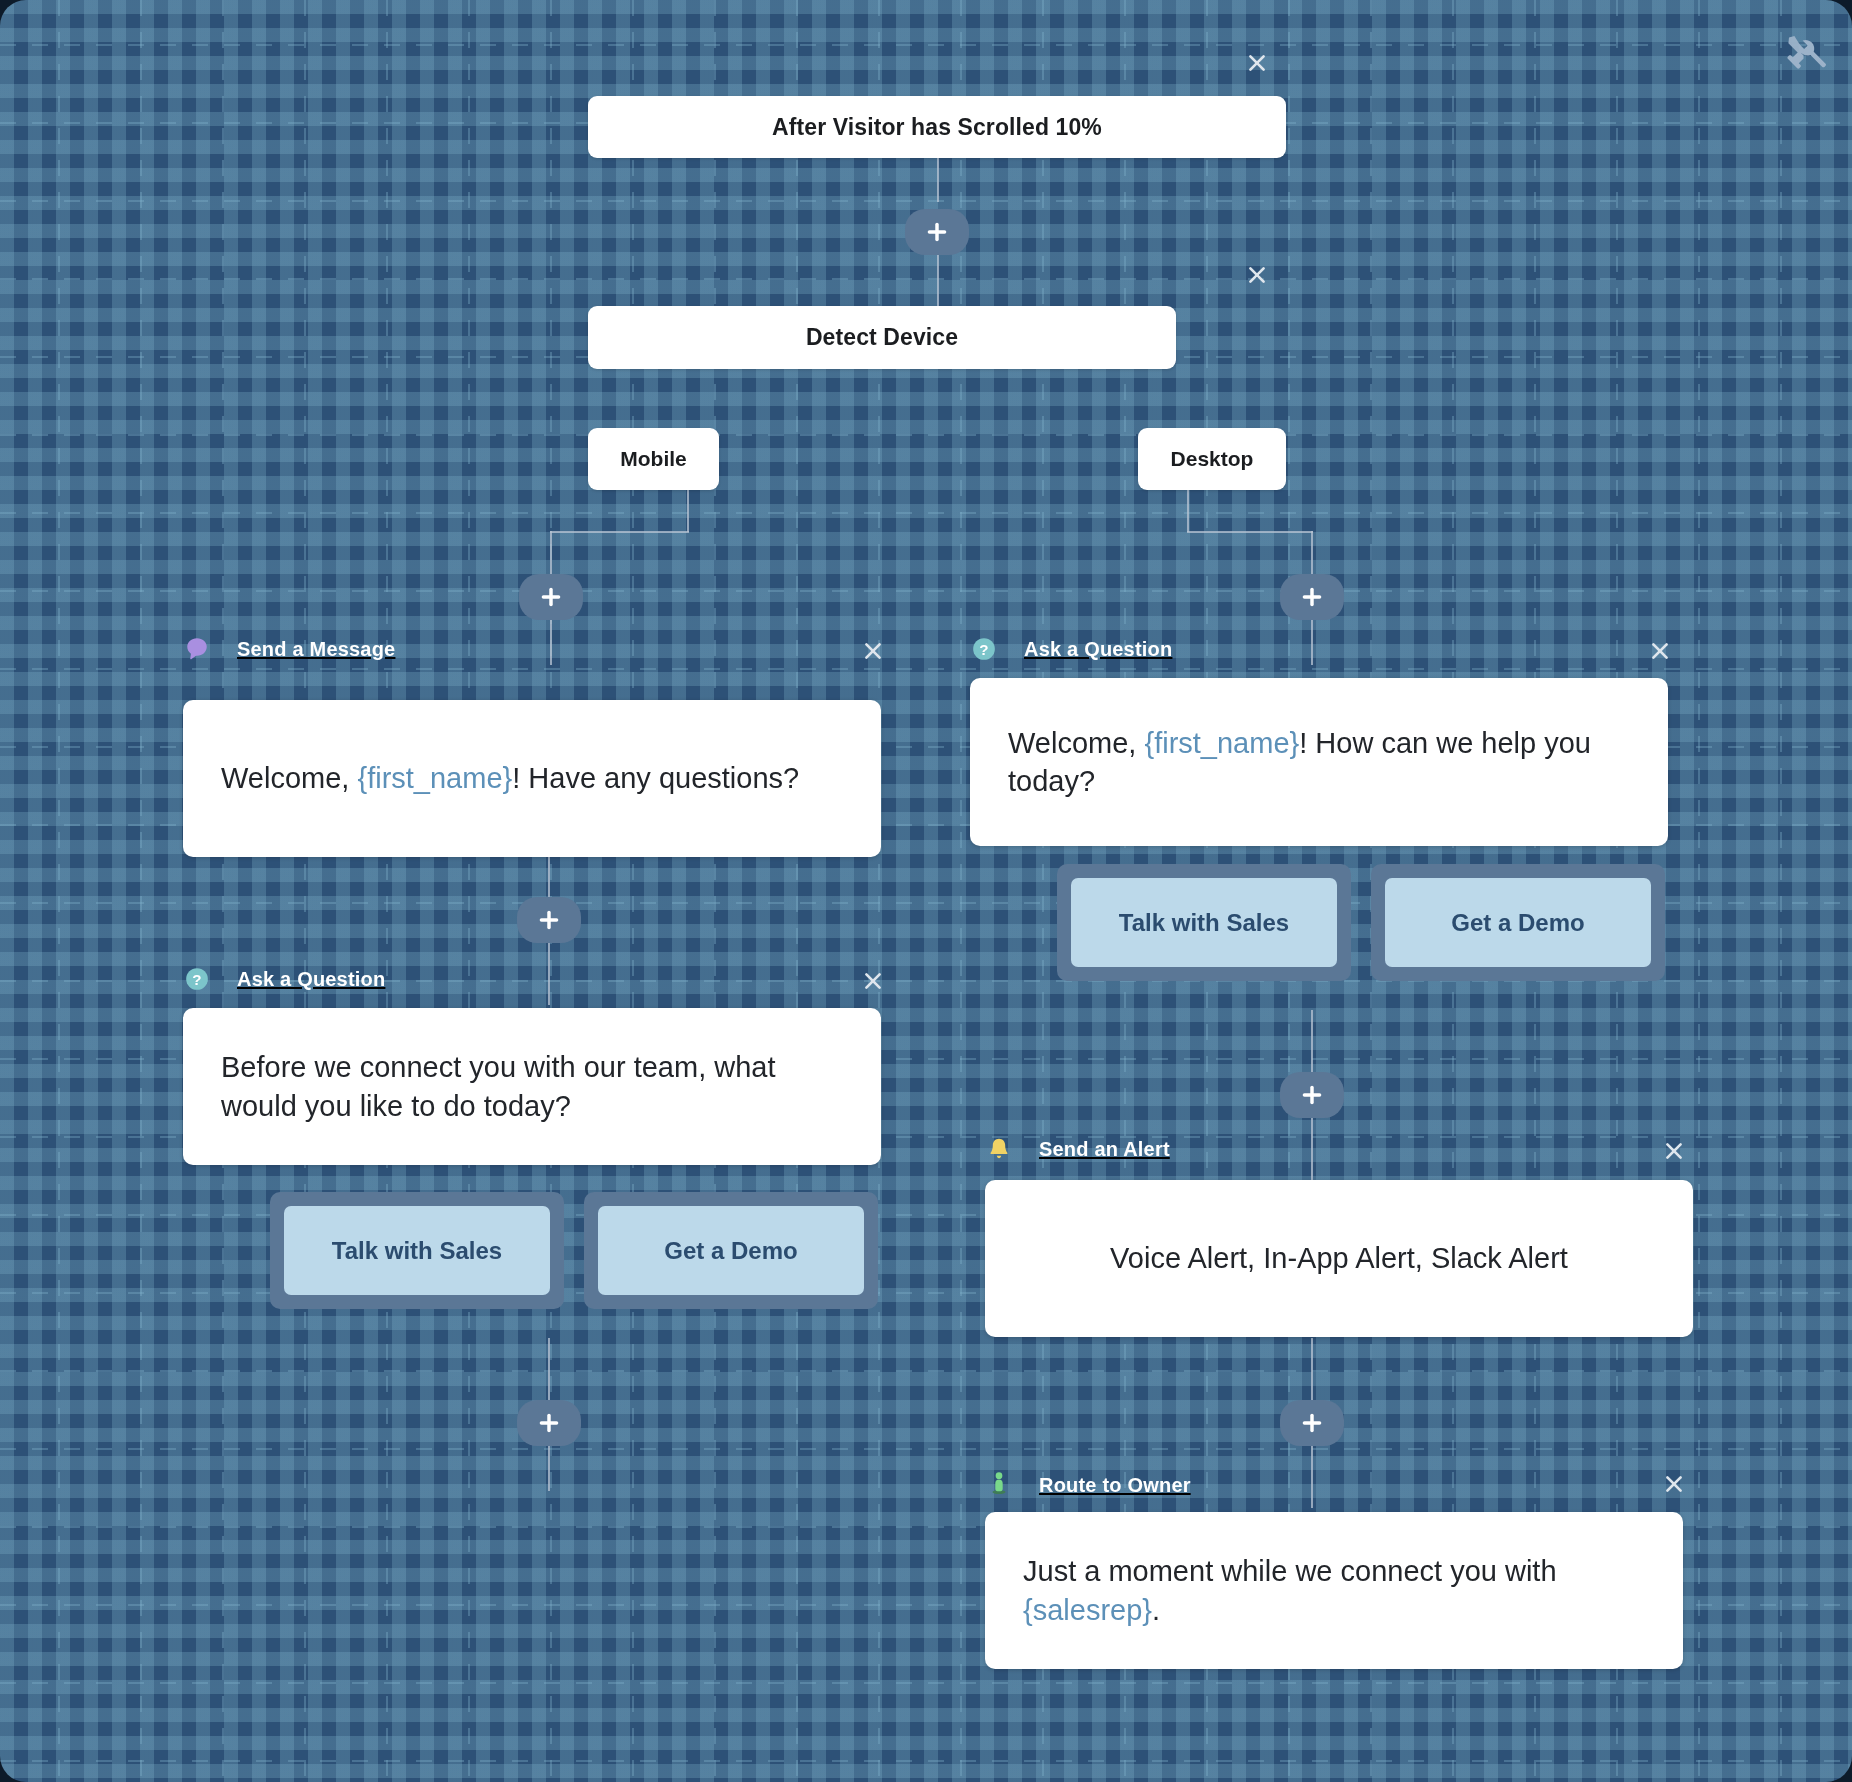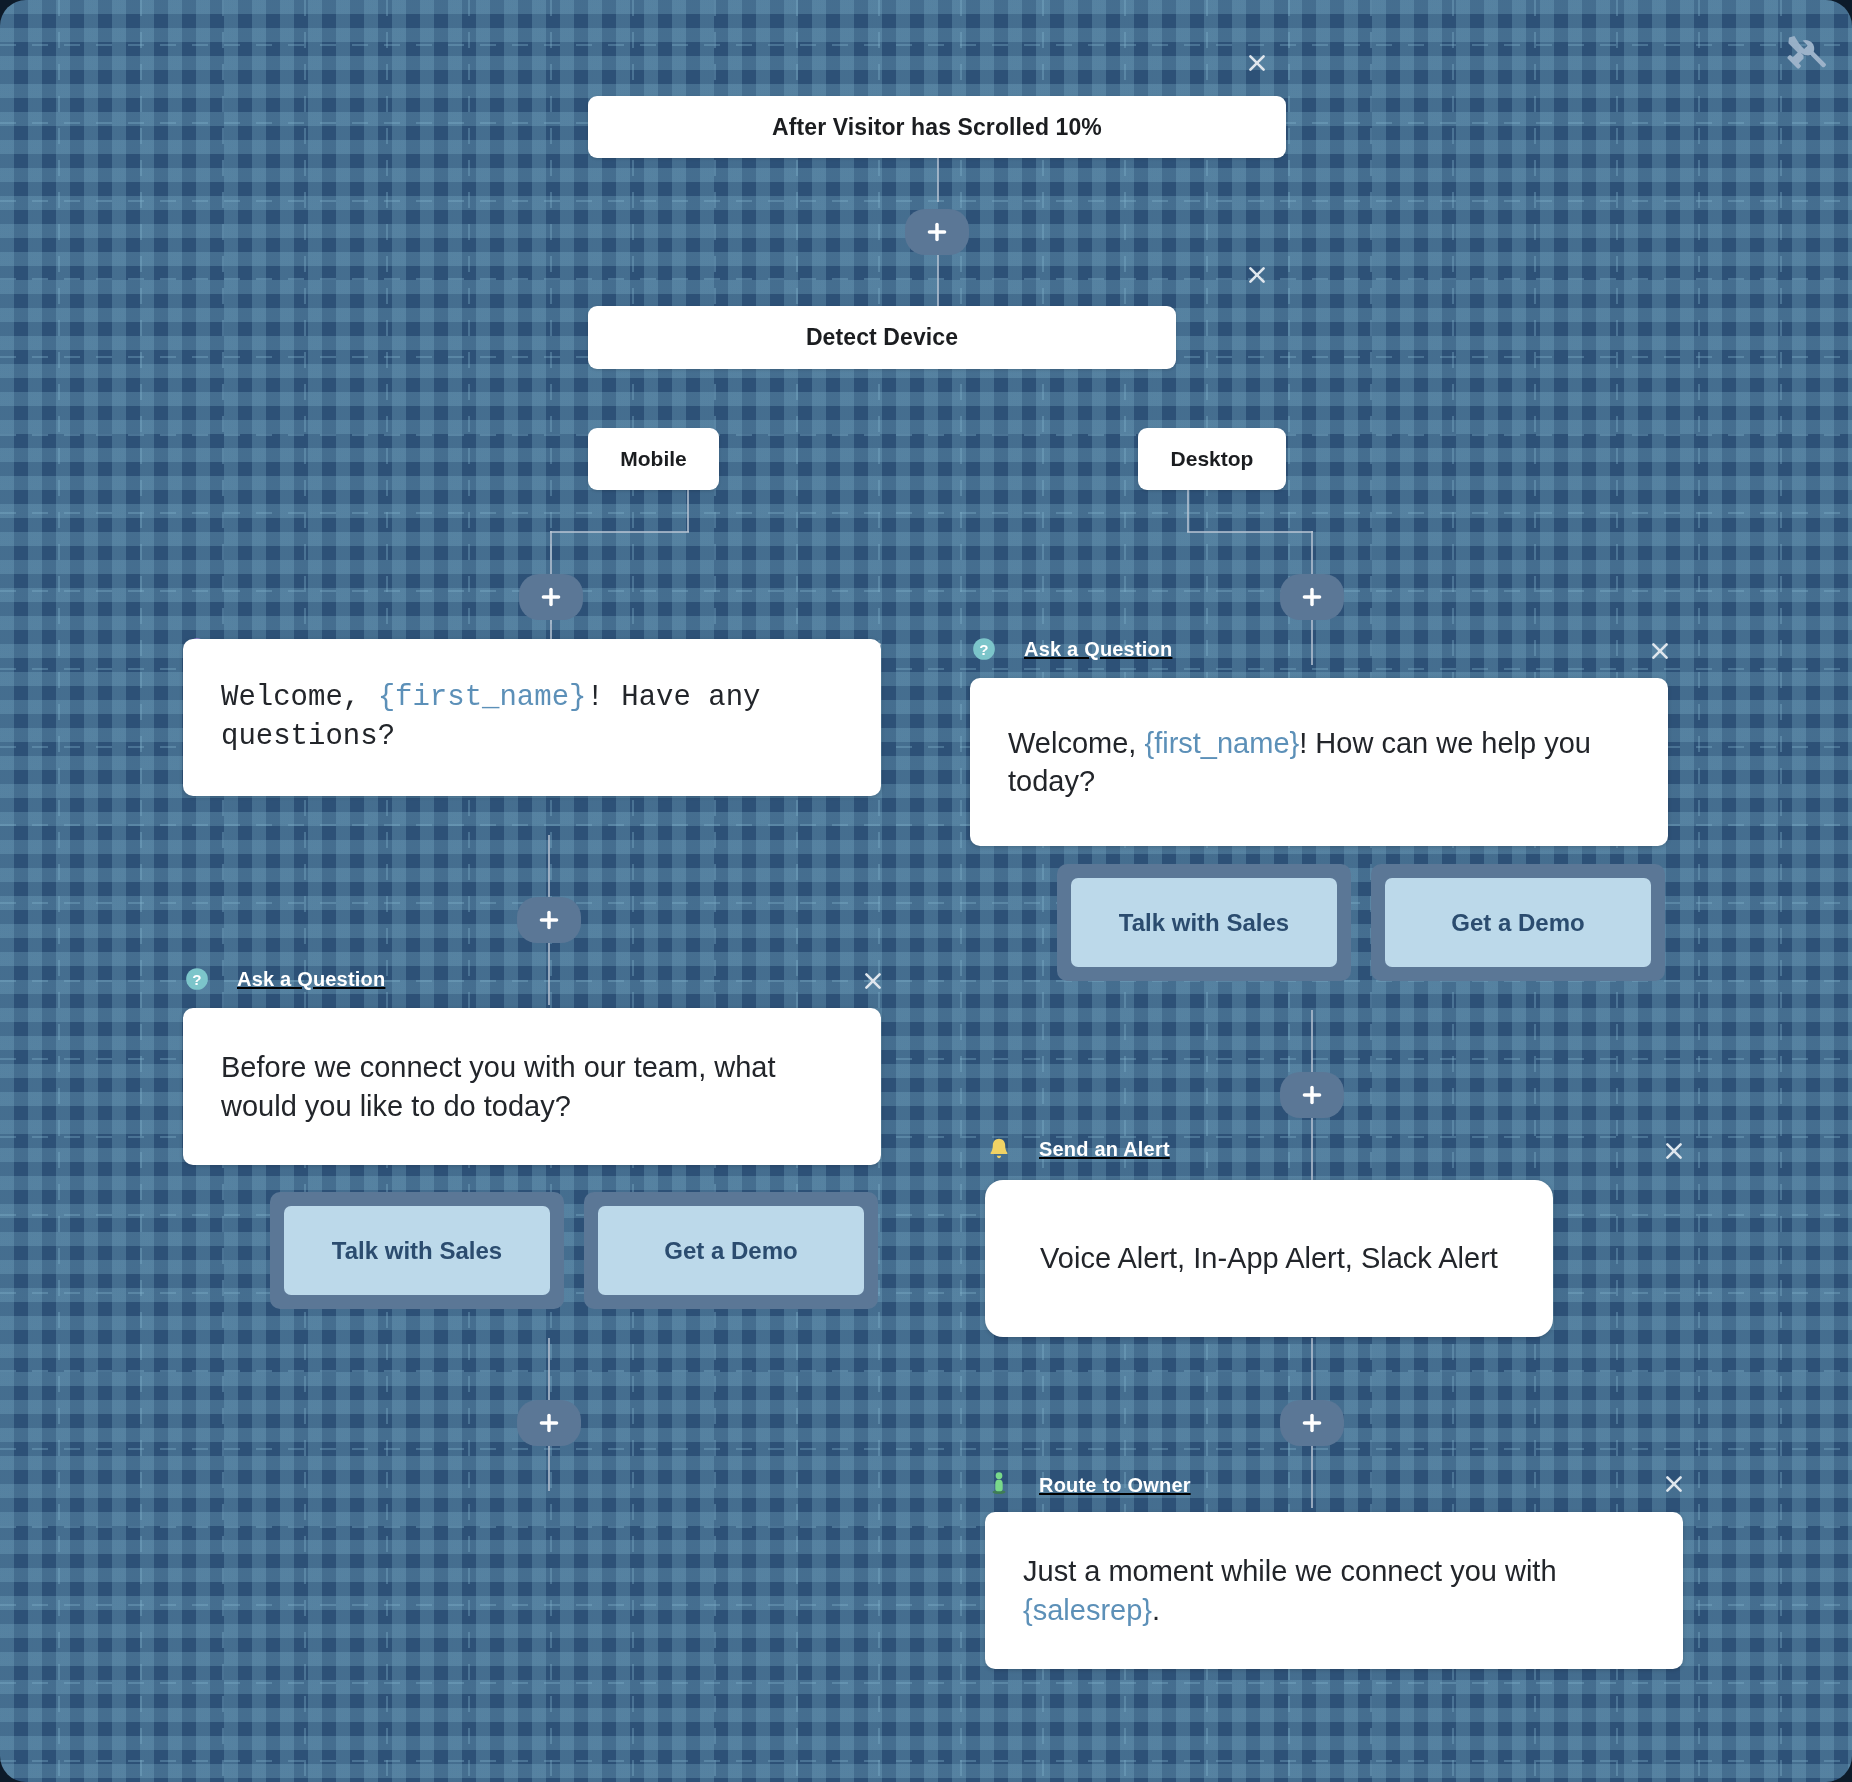--- a/index.html
+++ b/index.html
@@ -344,21 +344,21 @@
         </svg>
     </span>
     <span class="step-title">Send a Message</span>
   </div>
   <div class="close-btn" style="left:858px; top:636px;">
     <svg viewBox="0 0 20 20" width="22" height="22" stroke="currentColor" stroke-width="2.4" stroke-linecap="round">
         <line x1="4" y1="4" x2="16" y2="16"></line>
         <line x1="16" y1="4" x2="4" y2="16"></line>
       </svg>
   </div>
-  <div class="bubble" style="left:183px; top:639px; width:698px; height:157px;font-family:Liberation Mono, monospace;">
+  <div class="bubble" style="left:183px; top:700px; width:698px; height:157px;">
     <span class="txt">
       <span>Welcome, </span><span class="var">{first_name}</span><span>! Have any questions?</span>
     </span>
   </div>
 
   <div class="plus-btn" style="left:517px; top:897px;">
     <svg viewBox="0 0 24 24" width="26" height="26" stroke="#ffffff" stroke-width="3.2" stroke-linecap="round">
         <line x1="12" y1="5" x2="12" y2="19"></line>
         <line x1="5" y1="12" x2="19" y2="12"></line>
       </svg>
@@ -448,21 +448,21 @@
         </svg>
     </span>
     <span class="step-title">Send an Alert</span>
   </div>
   <div class="close-btn" style="left:1659px; top:1136px;">
     <svg viewBox="0 0 20 20" width="22" height="22" stroke="currentColor" stroke-width="2.4" stroke-linecap="round">
         <line x1="4" y1="4" x2="16" y2="16"></line>
         <line x1="16" y1="4" x2="4" y2="16"></line>
       </svg>
   </div>
-  <div class="bubble" style="left:985px; top:1180px; width:568px; height:157px; justify-content:center;border-radius:18px;">
+  <div class="bubble" style="left:985px; top:1180px; width:708px; height:157px; justify-content:center;">
     <span class="txt">Voice Alert, In-App Alert, Slack Alert</span>
   </div>
 
   <div class="plus-btn" style="left:1280px; top:1400px;">
     <svg viewBox="0 0 24 24" width="26" height="26" stroke="#ffffff" stroke-width="3.2" stroke-linecap="round">
         <line x1="12" y1="5" x2="12" y2="19"></line>
         <line x1="5" y1="12" x2="19" y2="12"></line>
       </svg>
   </div>
 

